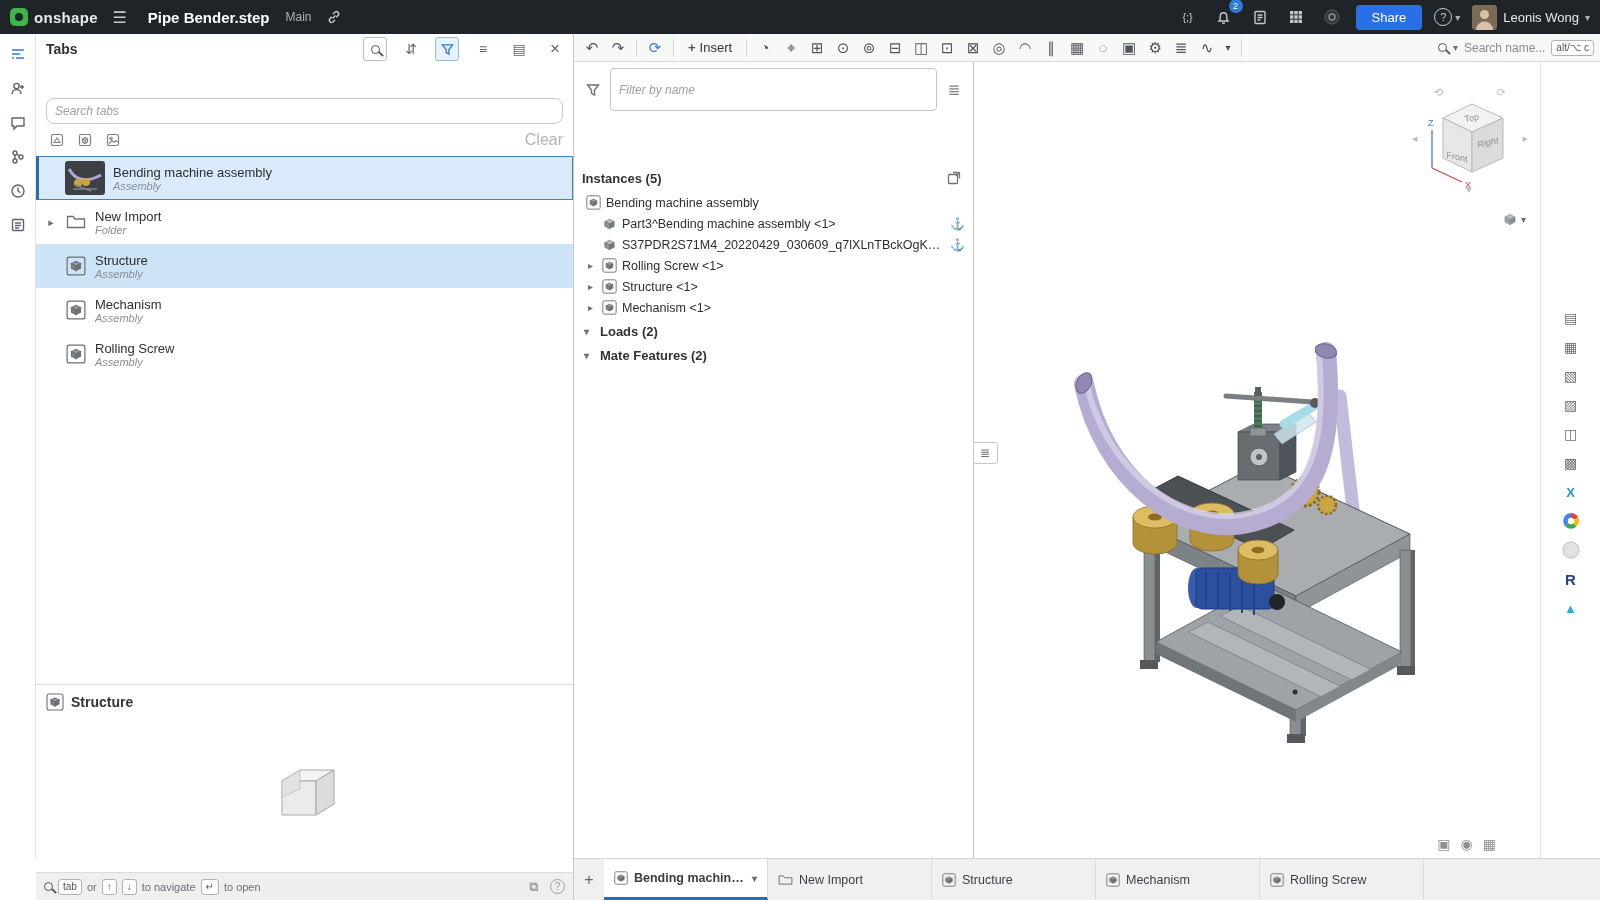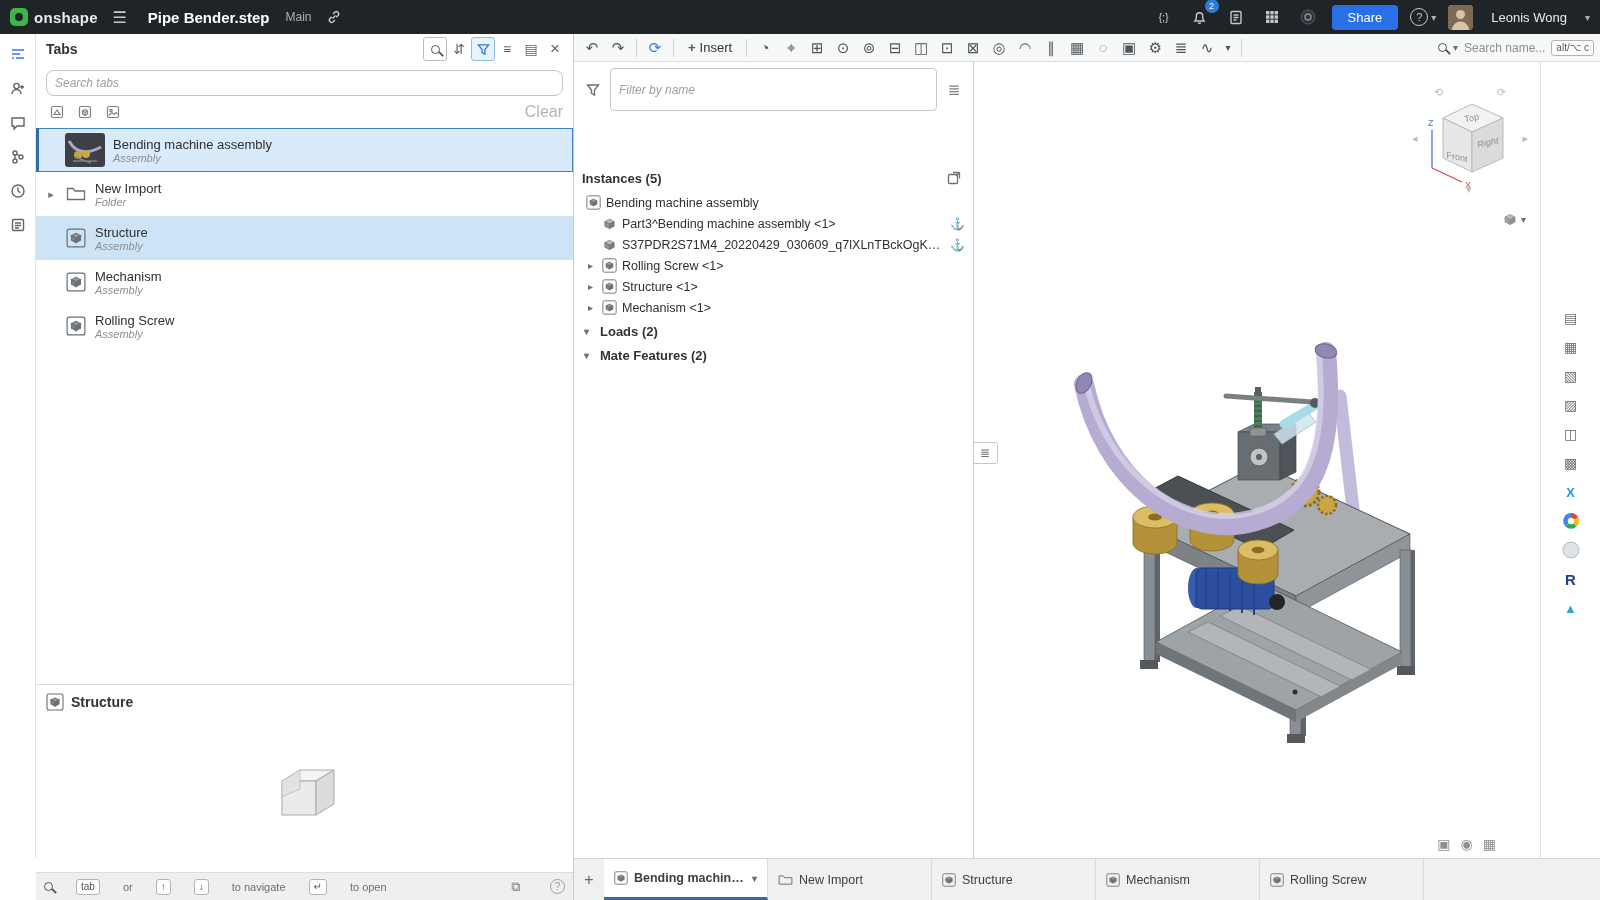--- a/index.html
+++ b/index.html
@@ -34,50 +34,50 @@
   #left-rail { left:0; top:34px; width:36px; height:824px; background:#fff; border-right:1px solid #e2e2e2;
                display:flex; flex-direction:column; align-items:center; padding-top:8px; gap:8px; }
   .rail-icon { width:26px; height:26px; display:flex; align-items:center; justify-content:center; cursor:pointer; color:#5f6570; }
   .rail-icon.active { color:#2f7bd9; }
   .rail-icon svg { stroke:#5f6570; }
   .rail-icon.active svg { stroke:#2f7bd9; }
 
   
   #tabs-panel { left:36px; top:34px; width:538px; height:866px; background:#fff; border-right:1px solid #c9c9c9;
                 display:flex; flex-direction:column; }
-  .tp-header { height:30px; display:flex; align-items:center; padding:0 6px 0 10px; gap:0; }
+  .tp-header { height:30px; display:flex; align-items:center; padding:0 6px 0 10px; gap:12px; }
   .tp-title { font-weight:bold; font-size:14px; flex:1; }
   .hd-icon { width:24px; height:24px; display:flex; align-items:center; justify-content:center; color:#5f6570; cursor:pointer;
              border-radius:3px; font-size:14px; }
   .hd-icon.boxed { border:1px solid #b9bcc0; }
   .hd-icon.blue { border:1px solid #8fbde6; background:#e8f2fb; color:#2f7bd9; }
   .tp-search-row { padding:6px 10px 4px; }
   .tp-search { width:100%; height:26px; border:1px solid #c4c7ca; border-radius:8px; padding:0 8px; font-size:12px;
-               font-family:inherit; color:#333; }
+               font-family:inherit; color:#333;margin-top:28px; }
   .tp-search::placeholder { font-style:italic; color:#9aa0a5; }
   .tp-filter-row { display:flex; align-items:center; padding:2px 10px 6px; gap:6px; }
   .mini-icon { width:22px; height:20px; display:flex; align-items:center; justify-content:center; color:#7d8287; cursor:pointer; font-size:13px; }
   .clear-btn { margin-left:auto; color:#b0b4b8; font-size:16px; cursor:default; }
   .tp-list { flex:1; overflow:hidden; }
   .tab-row { height:44px; display:flex; align-items:center; gap:8px; padding:0 8px 0 6px; border-left:3px solid transparent; cursor:pointer; }
   .tab-row.selected { background:#d9eafa; border:1px solid #3d82c4; border-left:3px solid #2d6da8; }
   .tab-row.highlight { background:#cde4f7; }
   .row-chevron { width:12px; font-size:11px; color:#6b7075; text-align:center; flex:none; }
   .row-chevron.empty { visibility:hidden; }
   .row-thumb { width:40px; height:34px; border-radius:3px; overflow:hidden; flex:none; }
   .row-icon { width:22px; height:22px; flex:none; display:flex; align-items:center; justify-content:center; }
   .row-text { display:flex; flex-direction:column; justify-content:center; min-width:0; }
   .row-name { font-size:13px; color:#2c2f33; white-space:nowrap; }
   .row-type { font-size:11px; font-style:italic; color:#8a8f94; }
   .tp-preview { border-top:1px solid #ddd; height:188px; padding:8px 10px 0; display:flex; flex-direction:column; }
   .pv-head { display:flex; align-items:center; gap:7px; }
   .pv-title { font-weight:bold; font-size:14px; }
   .pv-canvas { flex:1; display:flex; align-items:center; justify-content:center; }
   .tp-footer { height:28px; background:#efefef; border-top:1px solid #ddd; display:flex; align-items:center;
-               padding:0 8px; gap:23px; font-size:11px; color:#6b7075; }
+               padding:0 8px; gap:5px; font-size:11px; color:#6b7075; }
   .keycap { border:1px solid #b0b4b8; border-radius:3px; background:#fff; padding:0 4px; font-size:10px;
             color:#555; line-height:14px; display:inline-block; }
   .tpf-spacer { flex:1; }
 
   
   #main { left:574px; top:34px; width:1026px; height:824px; background:#fff; }
   #toolbar { position:absolute; left:0; top:0; width:1026px; height:28px; background:#f7f8f8;
              border-bottom:1px solid #ddd; display:flex; align-items:center; padding:0 6px; gap:2px; }
   .tool-icon { width:24px; height:24px; display:flex; align-items:center; justify-content:center; color:#4f545a;
                font-size:15px; cursor:pointer; border-radius:3px; flex:none; }
@@ -187,21 +187,21 @@
       <svg width="16" height="16" viewBox="0 0 16 16">
           <circle cx="8" cy="8" r="7" fill="#30353b" stroke="#555c63"></circle>
           <circle cx="8" cy="8" r="3" fill="none" stroke="#8a9097" stroke-width="1.4"></circle>
         </svg>
     </span>
     <button class="share-btn">Share</button>
     <span style="display:flex;align-items:center;gap:3px;">
       <span class="help-circle">?</span>
       <span class="caret">▾</span>
     </span>
-    <span style="display:flex;align-items:center;gap:18px;">
+    <span style="display:flex;align-items:center;gap:6px;">
       <span class="avatar">
         <svg width="25" height="25" viewBox="0 0 25 25">
             <rect width="25" height="25" fill="#7d6a55"></rect>
             <circle cx="12.5" cy="9.5" r="4.5" fill="#d8c3a8"></circle>
             <path d="M4 25 a8.5 8.5 0 0 1 17 0 Z" fill="#d8c3a8"></path>
           </svg>
       </span>
       <span class="user-name">Leonis Wong</span>
       <span class="caret">▾</span>
     </span>

